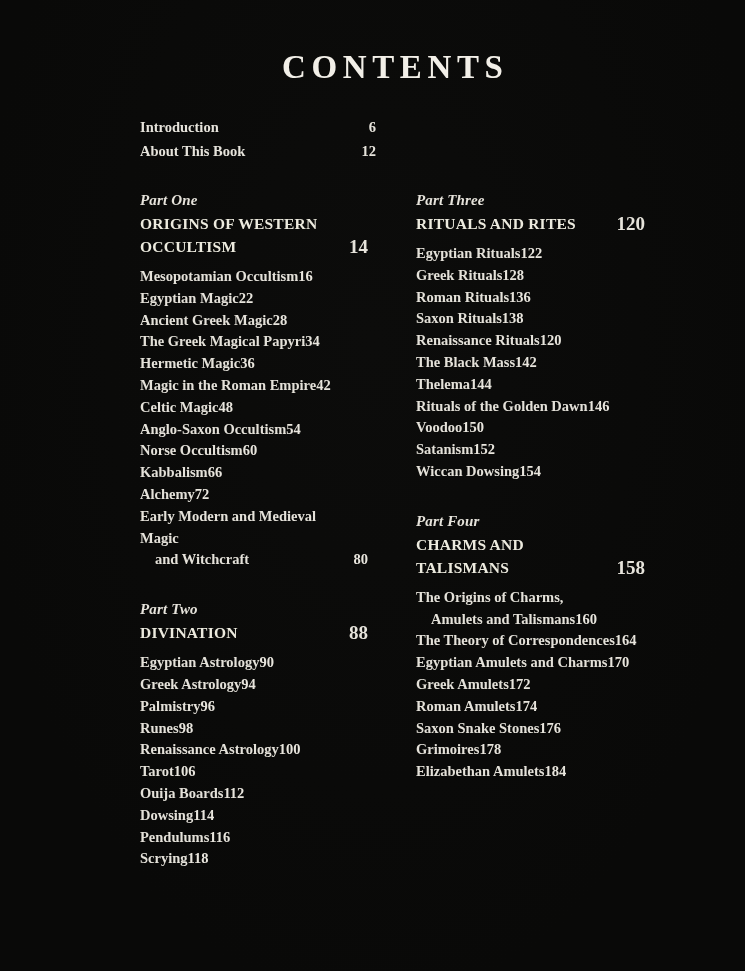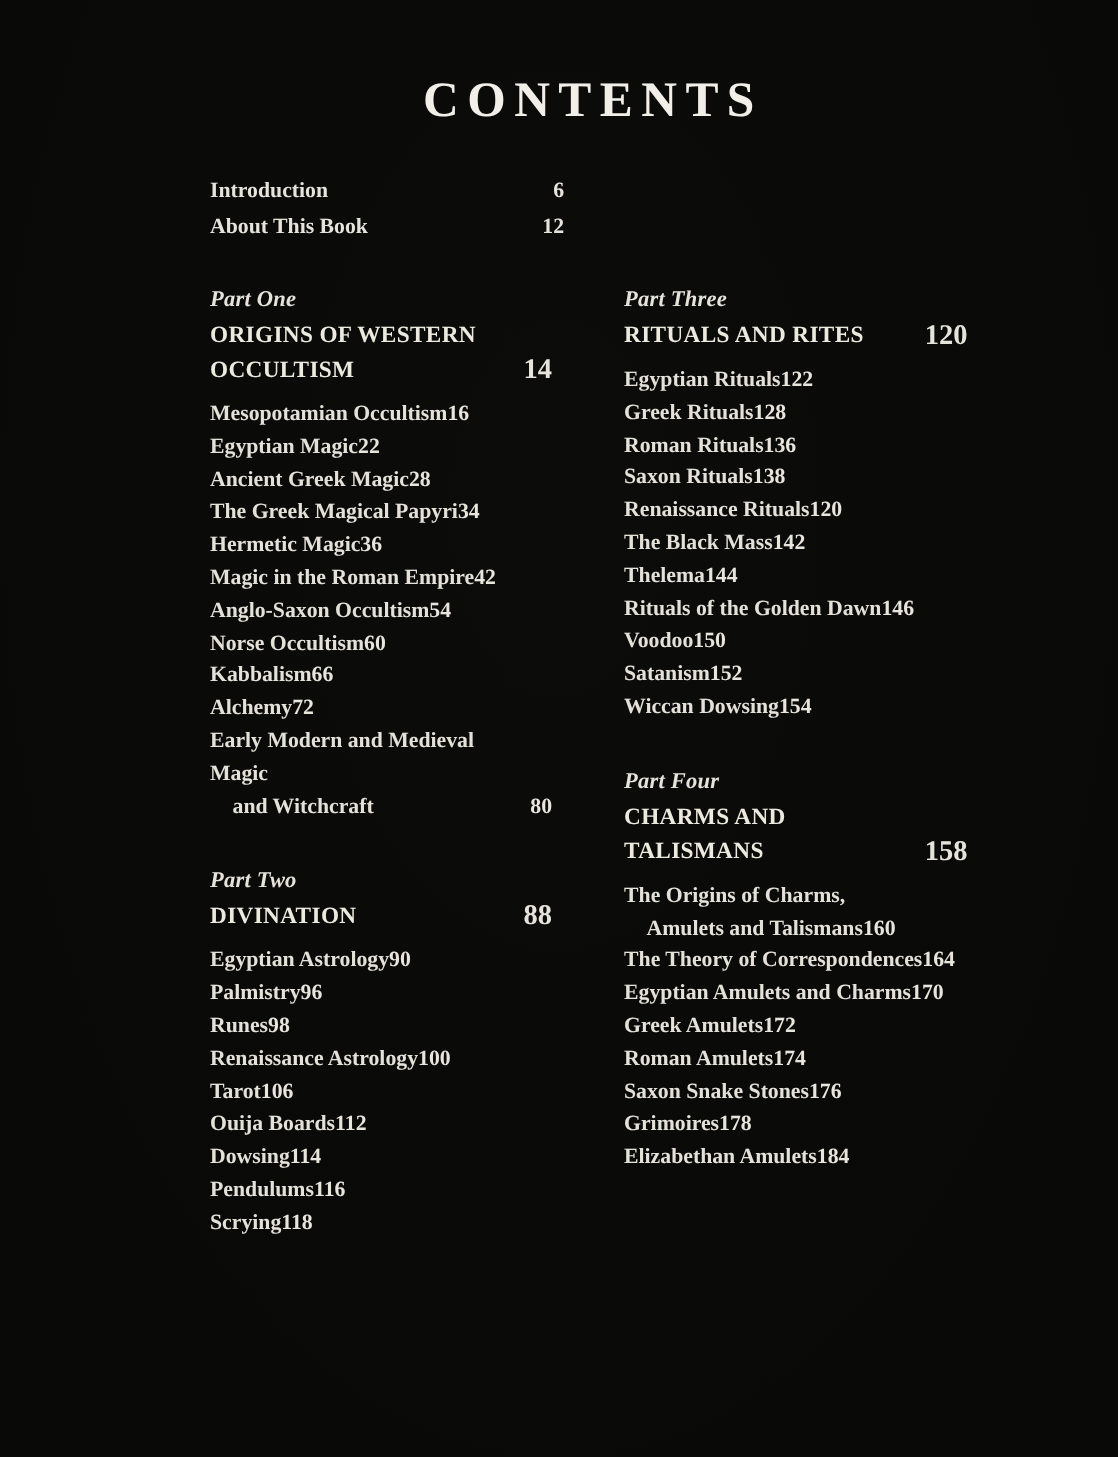--- a/index.html
+++ b/index.html
@@ -157,20 +157,26 @@
     <div class="entry-page">36</div>
   </div>
 
   <div class="entry">
     <div class="entry-label">
                   <div>Magic in the Roman Empire</div>
                 </div>
     <div class="entry-page">42</div>
   </div>
 
+  <div class="entry">
+    <div class="entry-label">
+                  <div>Celtic Magic</div>
+                </div>
+    <div class="entry-page">48</div>
+  </div>
 
   <div class="entry">
     <div class="entry-label">
                   <div>Anglo-Saxon Occultism</div>
                 </div>
     <div class="entry-page">54</div>
   </div>
 
   <div class="entry">
     <div class="entry-label">
@@ -212,20 +218,26 @@
       <div class="part-title-page">88</div>
     </div>
     <div class="entries">
   <div class="entry">
     <div class="entry-label">
                   <div>Egyptian Astrology</div>
                 </div>
     <div class="entry-page">90</div>
   </div>
 
+  <div class="entry">
+    <div class="entry-label">
+                  <div>Greek Astrology</div>
+                </div>
+    <div class="entry-page">94</div>
+  </div>
 
   <div class="entry">
     <div class="entry-label">
                   <div>Palmistry</div>
                 </div>
     <div class="entry-page">96</div>
   </div>
 
   <div class="entry">
     <div class="entry-label">

